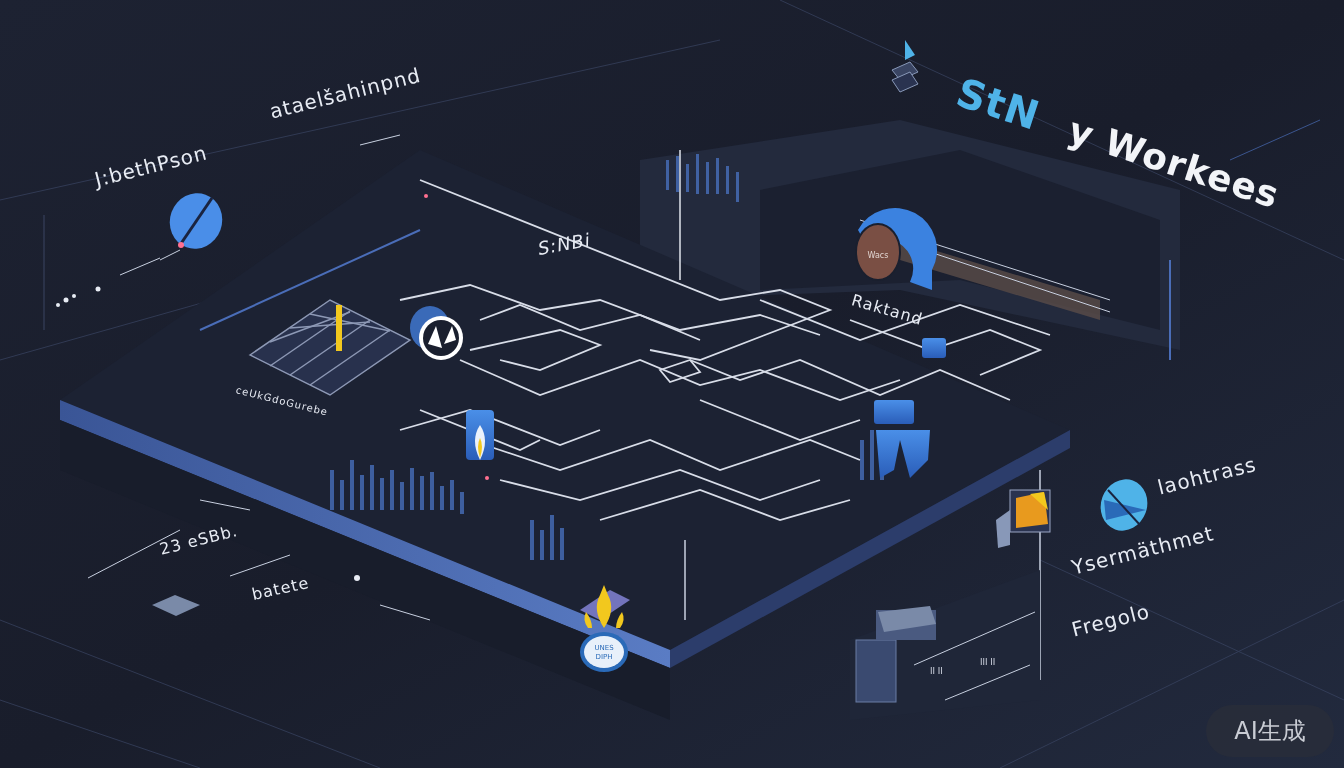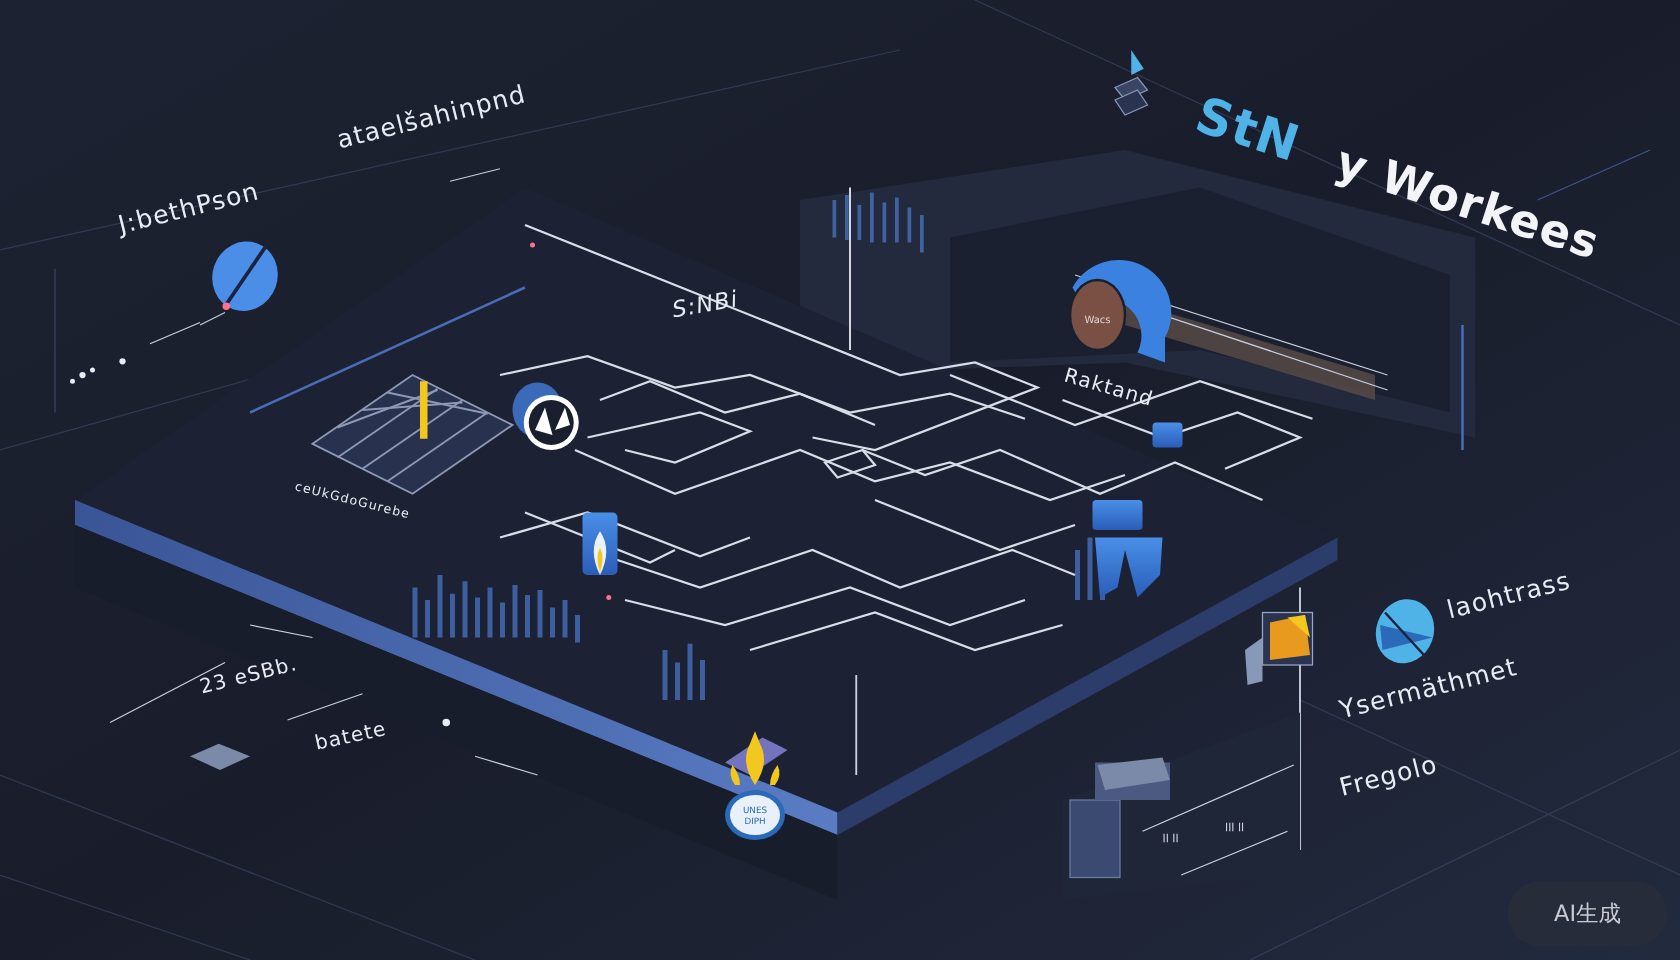--- a/index.html
+++ b/index.html
@@ -9,21 +9,21 @@
     font-family: "DejaVu Sans", sans-serif;
     position: relative;
   }
   #scene { position: absolute; left: 0; top: 0; width: 1344px; height: 768px; }
   .label { position: absolute; color: #e8ecf4; white-space: nowrap; transform-origin: left center; letter-spacing: 1px; }
   .title-a { color: #4fb3e8; font-weight: bold; }
   .title-b { color: #f2f4f8; font-weight: bold; }
   .watermark {
     position: absolute; left: 1206px; top: 705px; width: 128px; height: 52px;
     border-radius: 26px; background: rgba(40,44,58,0.9);
-    color: #c9ccd4; font-size: 18px; display: flex; align-items: center; justify-content: center;
+    color: #c9ccd4; font-size: 24px; display: flex; align-items: center; justify-content: center;
     font-family: "DejaVu Sans", sans-serif;
   }
 </style>
 </head>
 <body>
 
 <svg id="scene" viewBox="0 0 1344 768" xmlns="http://www.w3.org/2000/svg">
   <defs>
     <linearGradient id="bgGrad" x1="0" y1="0" x2="1" y2="1">
       <stop offset="0" stop-color="#1d2232"></stop>

